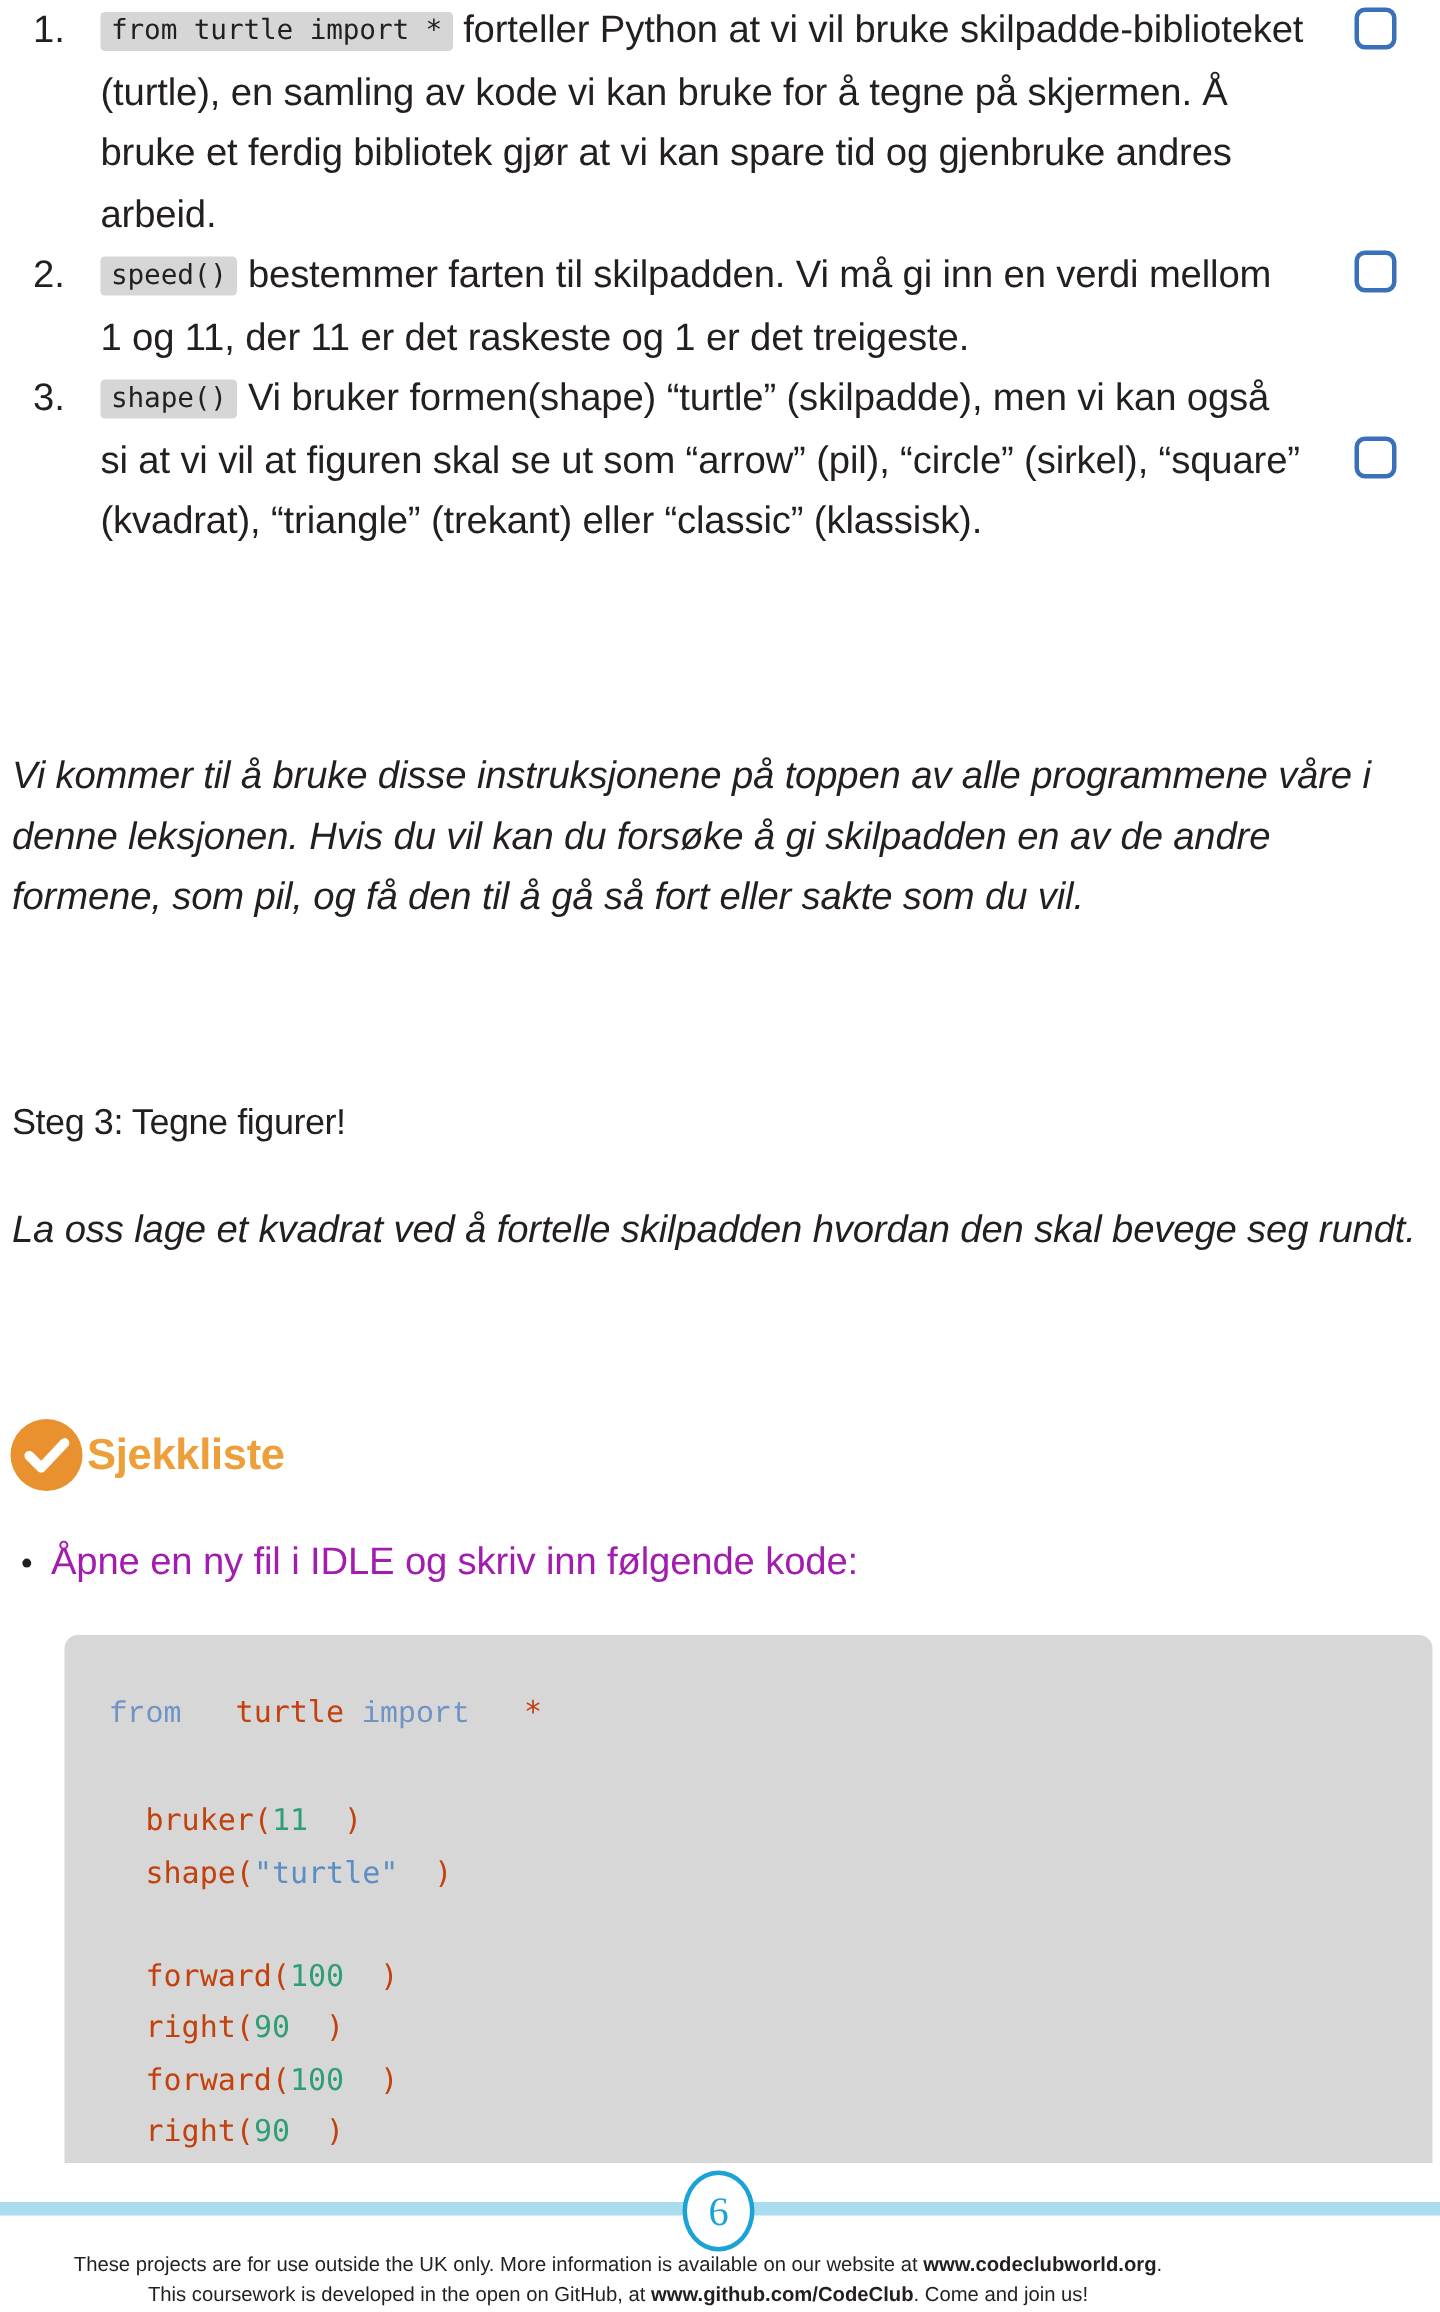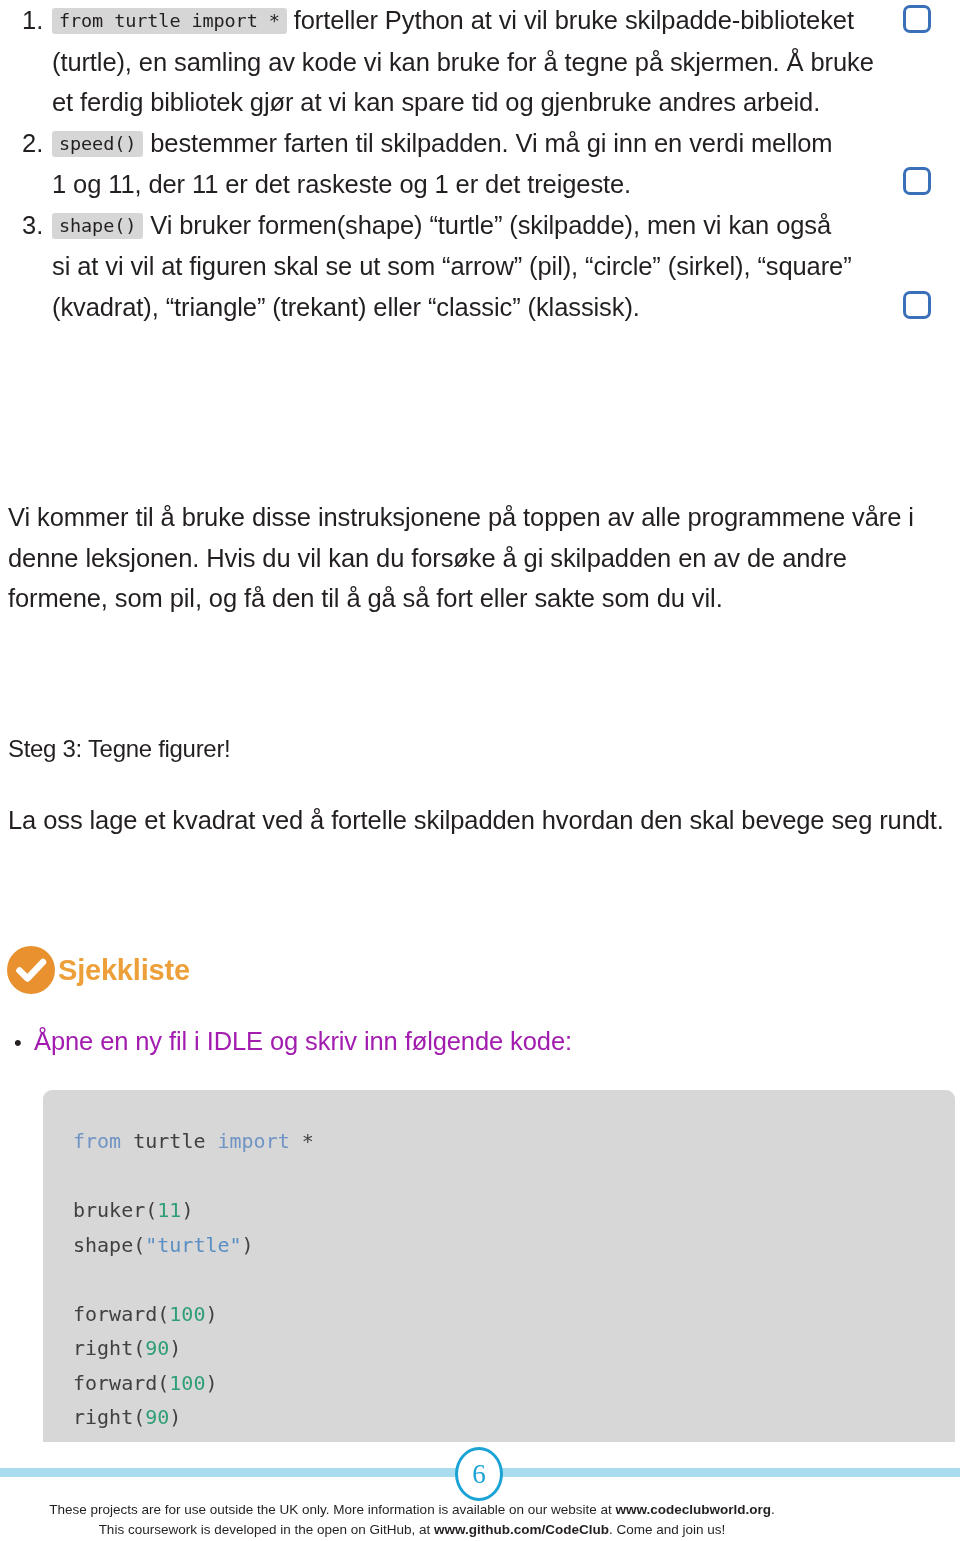--- a/index.html
+++ b/index.html
@@ -45,20 +45,21 @@
     padding-left: 14px;
     box-sizing: border-box;
     color: #231f20;
   }
   .li-body {
     flex: 1 1 auto;
     font-size: 25.5px;
     line-height: 40.5px;
     color: #231f20;
     letter-spacing: -0.1px;
+    margin-left: 15px;
   }
   .li-body.narrow { max-width: 840px; }
   .li-body.narrow2 { max-width: 800px; }
 
   code.chip {
     font-family: "DejaVu Sans Mono", "Liberation Mono", monospace;
     background: #d6d6d6;
     color: #231f20;
     font-size: 18.5px;
     padding: 2px 7px 3px 7px;
@@ -81,20 +82,21 @@
   #cb2 { left: 903px; top: 167px; }
   #cb3 { left: 903px; top: 291px; }
 
   
   .para {
     position: absolute;
     font-size: 25.5px;
     line-height: 40.5px;
     color: #231f20;
     letter-spacing: -0.1px;
+    font-style: italic;
   }
   #para-intro { left: 8px; top: 497px; width: 930px; }
   #para-square { left: 8px; top: 800px; width: 950px; }
 
   
   .step-heading {
     position: absolute;
     left: 8px;
     top: 735px;
     font-size: 24px;
@@ -159,24 +161,24 @@
     border-radius: 9px 9px 0 0;
     box-sizing: border-box;
     padding: 34px 0 0 30px;
     font-family: "DejaVu Sans Mono", "Liberation Mono", monospace;
     font-size: 20px;
     line-height: 34.5px;
     color: #231f20;
   }
   .code-line { white-space: pre; min-height: 34.5px; }
   .code-line.blank { height: 34.5px; }
-  .tok-kw  { color: #6f93c4; }
+  .tok-kw  { color: #6f93c4; font-family: Liberation Mono, monospace; }
   .tok-num { color: #2e9e75; }
   .tok-str { color: #5b8ec4; }
-  .tok-plain { color: #404040; }
+  .tok-plain { color: #c2410c; margin-left: 24px; }
 
   
   .footer-rule {
     position: absolute;
     left: 0px;
     top: 1468px;
     width: 960px;
     height: 9px;
     background: #aadcef;
   }

